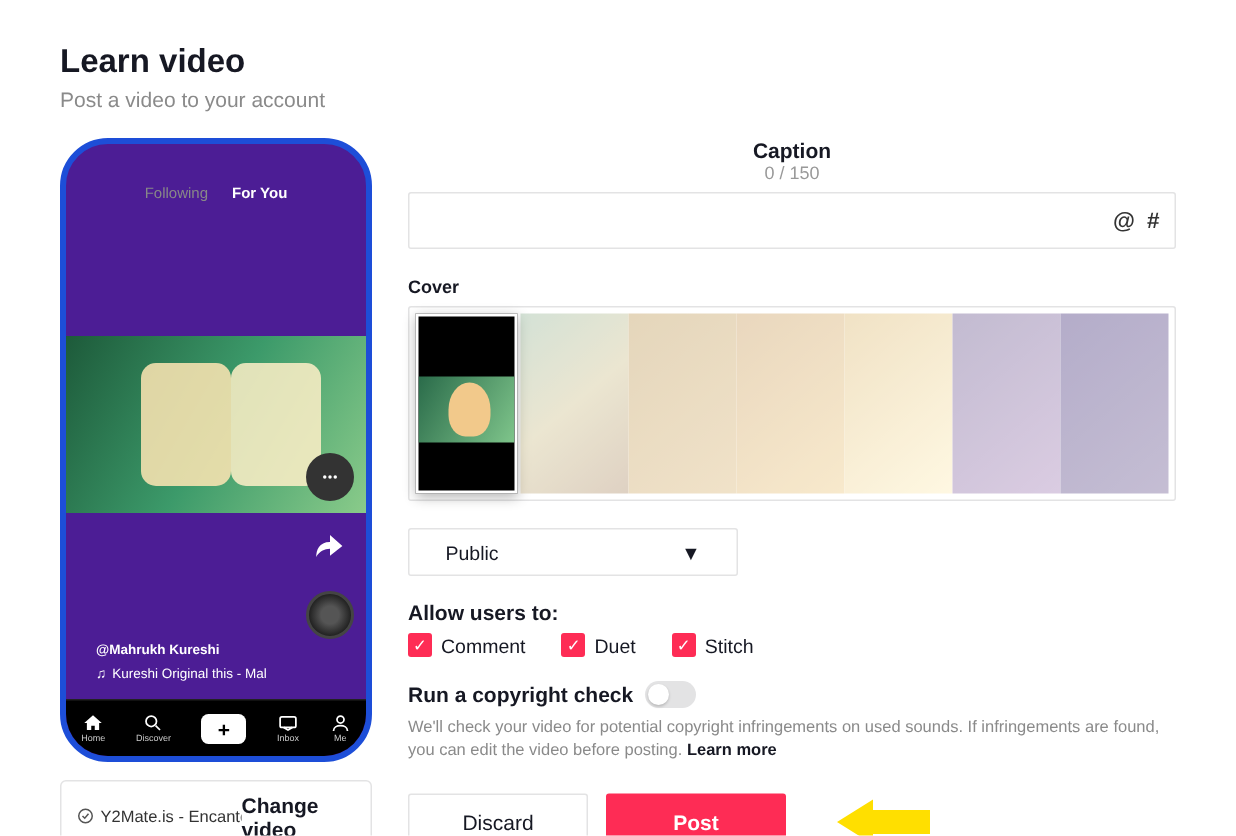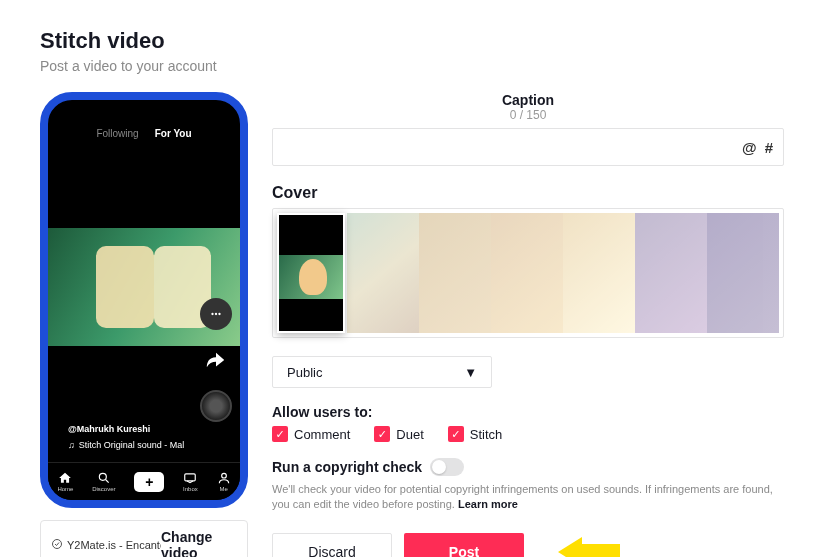--- a/index.html
+++ b/index.html
@@ -1,21 +1,21 @@
 <!DOCTYPE html>
 <html><head>
 <meta charset="utf-8">
 <style>
 * { box-sizing: border-box; margin: 0; padding: 0; font-family: -apple-system, BlinkMacSystemFont, "Segoe UI", Arial, sans-serif; }
 body { background: #fff; width: 824px; height: 557px; padding: 28px 40px; color: #161823; }
 .page-title { font-size: 22px; font-weight: 700; margin-bottom: 4px; }
 .page-sub { font-size: 14px; color: #8a8a8a; margin-bottom: 18px; }
 .main { display: flex; gap: 24px; }
 .left { width: 208px; flex-shrink: 0; }
-.phone { width: 208px; height: 416px; background: #000000; border-radius: 32px; border: 8px solid #1d4ed8; position: relative; overflow: hidden; color: #fff; }
+.phone { width: 208px; height: 416px; background: #4c1d95; border-radius: 32px; border: 4px solid #1d4ed8; position: relative; overflow: hidden; color: #fff; }
 .phone-top { display: flex; justify-content: center; gap: 16px; padding-top: 28px; font-size: 10px; }
 .ph-following { color: #888; }
 .ph-foryou { color: #fff; font-weight: 600; }
 .phone-video { position: absolute; top: 128px; left: 0; width: 100%; height: 118px; background: linear-gradient(120deg, #1d5a3a, #3c9a6a, #8acb8a); display:flex; align-items:center; justify-content:center; }
 .phone-video::before { content:""; position:absolute; width:30%; height:70%; left:25%; top:15%; background: rgba(255,230,180,0.85); border-radius:10px; }
 .phone-video::after { content:""; position:absolute; width:30%; height:70%; left:55%; top:15%; background: rgba(255,240,200,0.85); border-radius:10px; }
 .phone-sidebar { position:absolute; right:8px; bottom:78px; display:flex; flex-direction:column; align-items:center; gap:16px; }
 .ph-icon { width:28px; height:28px; display:flex; align-items:center; justify-content:center; }
 .ph-comment { background:#333; border-radius:50%; width:32px; height:32px; display:flex; align-items:center; justify-content:center; font-size:14px; color:#fff; }
 .ph-disc { width:32px; height:32px; border-radius:50%; background: radial-gradient(circle,#555 30%,#222 70%); border:2px solid #444; }
@@ -28,52 +28,52 @@
 .file-row { margin-top:12px; border:1px solid #e3e3e4; border-radius:4px; padding:8px 10px; display:flex; align-items:center; justify-content:space-between; font-size:11px; }
 .file-name { display:flex; align-items:center; gap:4px; color:#333; overflow:hidden; white-space:nowrap; text-overflow:ellipsis; max-width:110px; }
 .change-link { font-size:14px; font-weight:600; cursor:pointer; }
 .right { flex:1; }
 .field-row { display:flex; justify-content:space-between; align-items:center; margin-bottom:6px;flex-direction:column; }
 .field-label { font-size:14px; font-weight:600; }
 .char-count { font-size:12px; color:#999; }
 .caption-box { border:1px solid #e3e3e4; border-radius:2px; height:38px; display:flex; align-items:center; padding:0 10px; margin-bottom:18px; }
 .caption-input { flex:1; border:none; outline:none; font-size:13px; }
 .caption-tools { display:flex; gap:8px; color:#333; font-size:15px; font-weight:600; }
-.cover-label { font-size:16px; font-weight:600; margin-bottom:6px; }
+.cover-label { font-size:12px; font-weight:600; margin-bottom:6px; }
 .cover-strip { border:1px solid #e3e3e4; border-radius:2px; padding:4px; display:flex; gap:2px; margin-bottom:18px; position:relative; height:130px; }
 .cover-sel { width:68px; height:120px; border:2px solid #fff; box-shadow:0 2px 8px rgba(0,0,0,0.3); background:#000; position:relative; overflow:hidden; flex-shrink:0; }
 .cover-sel-img { position:absolute; top:40px; left:0; width:100%; height:44px; background:linear-gradient(120deg,#2a6b4a,#7fc58b); }
 .cover-sel-face { position:absolute; top:44px; left:20px; width:28px; height:36px; background:#f2c98b; border-radius:50% 50% 40% 40%; }
 .cover-rest { flex:1; display:flex; opacity:0.45; }
 .cover-thumb { flex:1; background:linear-gradient(140deg,#a0bfa5,#d4c89a,#b89a7a); }
 .cover-thumb:nth-child(2){ background:linear-gradient(140deg,#c5a56a,#e0c088); }
 .cover-thumb:nth-child(3){ background:linear-gradient(140deg,#d0a870,#f0d090); }
 .cover-thumb:nth-child(4){ background:linear-gradient(140deg,#e0c080,#fff0c0); }
 .cover-thumb:nth-child(5){ background:linear-gradient(140deg,#7a6a9a,#b090c0); }
 .cover-thumb:nth-child(6){ background:linear-gradient(140deg,#5a4a8a,#8070a0); }
-.privacy-select { border:1px solid #e3e3e4; border-radius:2px; width:220px; height:32px; padding:0 14px; display:flex; align-items:center; justify-content:space-between; font-size:13px; margin-top:6px; margin-bottom:16px; cursor:pointer; }
+.privacy-select { border:1px solid #e3e3e4; border-radius:2px; width:220px; height:32px; padding:0 24px; display:flex; align-items:center; justify-content:space-between; font-size:13px; margin-top:6px; margin-bottom:16px; cursor:pointer; }
 .checks { display:flex; gap:24px; margin-top:6px; margin-bottom:16px; }
 .chk { display:flex; align-items:center; gap:6px; font-size:13px; cursor:pointer; }
 .chk-box { width:16px; height:16px; background:#fe2c55; border-radius:2px; display:flex; align-items:center; justify-content:center; color:#fff; font-size:11px; }
 .copyright-row { display:flex; align-items:center; gap:8px; margin-bottom:6px; }
 .toggle { width:34px; height:18px; background:#e3e3e4; border-radius:10px; position:relative; cursor:pointer; }
 .toggle::after { content:""; position:absolute; width:14px; height:14px; background:#fff; border-radius:50%; top:2px; left:2px; box-shadow:0 1px 2px rgba(0,0,0,0.2); }
 .copyright-hint { font-size:11px; color:#8a8a8a; line-height:1.4; margin-bottom:20px; }
 .learn { color:#161823; font-weight:600; cursor:pointer; }
 .buttons { display:flex; gap:12px; align-items:center; }
 .btn { width:120px; height:38px; border-radius:2px; font-size:14px; font-weight:500; display:flex; align-items:center; justify-content:center; cursor:pointer; }
 .btn-discard { border:1px solid #e3e3e4; background:#fff; }
 .btn-post { background:#fe2c55; color:#fff; font-weight:600; }
 .arrow-annot { margin-left:22px; width:62px; height:38px; position:relative; }
 .arrow-annot svg { overflow:visible; }
 </style>
 </head>
 <body>
 
-<h1 class="page-title">Stitch video</h1>
+<h1 class="page-title">Learn video</h1>
 <div class="page-sub">Post a video to your account</div>
 
 <div class="main">
   <div class="left">
     <div class="phone">
       <div class="phone-top">
         <span class="ph-following">Following</span>
         <span class="ph-foryou">For You</span>
       </div>
       <div class="phone-video"></div>
@@ -89,21 +89,21 @@
           <svg width="22" height="22" viewBox="0 0 24 24" fill="#fff">
               <path d="M21 12l-9-8v5C4 9 2 15 2 20c2-4 6-6 10-6v5l9-7z"></path>
             </svg>
         </div>
         <div class="ph-disc"></div>
       </div>
       <div class="phone-bottomtext">
         <div class="ph-user">@Mahrukh Kureshi</div>
         <div class="ph-sound">
           <span>♫</span>
-          <span>Stitch Original sound - Mal</span>
+          <span>Kureshi Original this - Mal</span>
         </div>
       </div>
       <div class="phone-nav">
         <div class="nav-item">
           <svg width="14" height="14" viewBox="0 0 24 24" fill="#fff">
               <path d="M12 3l10 9h-3v8h-5v-5h-4v5H5v-8H2z"></path>
             </svg>
           <span>Home</span>
         </div>
         <div class="nav-item">

